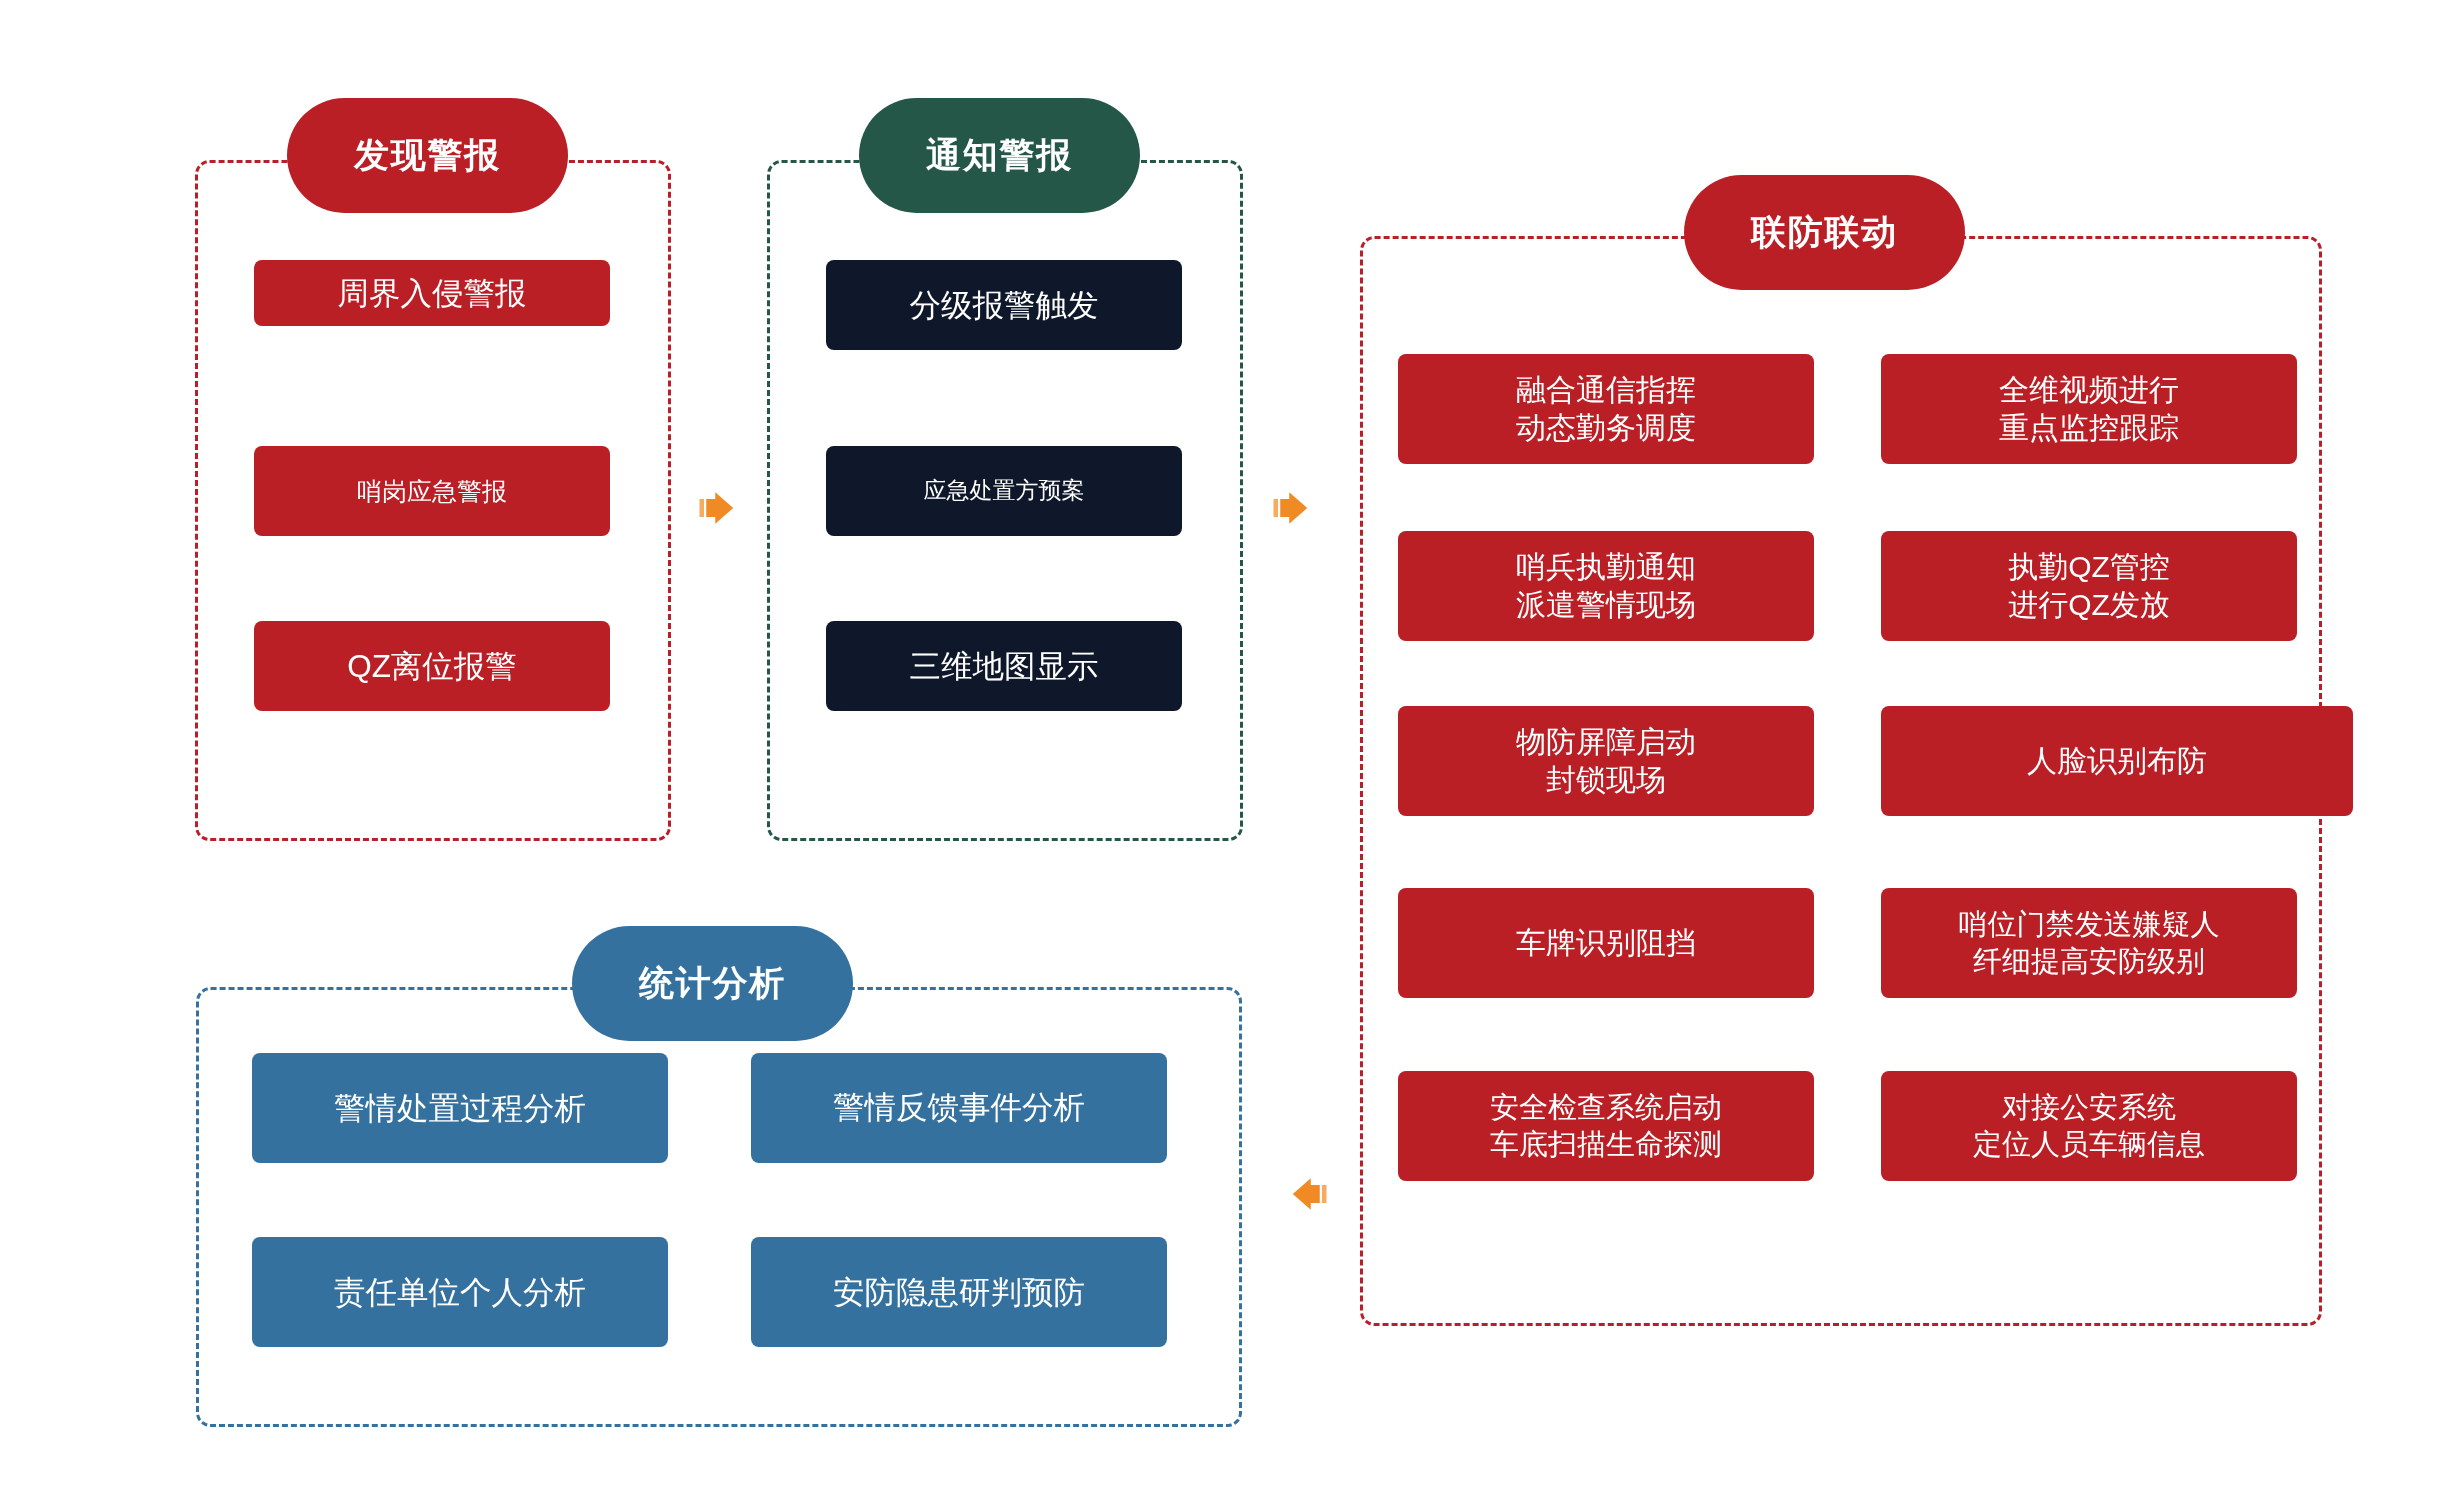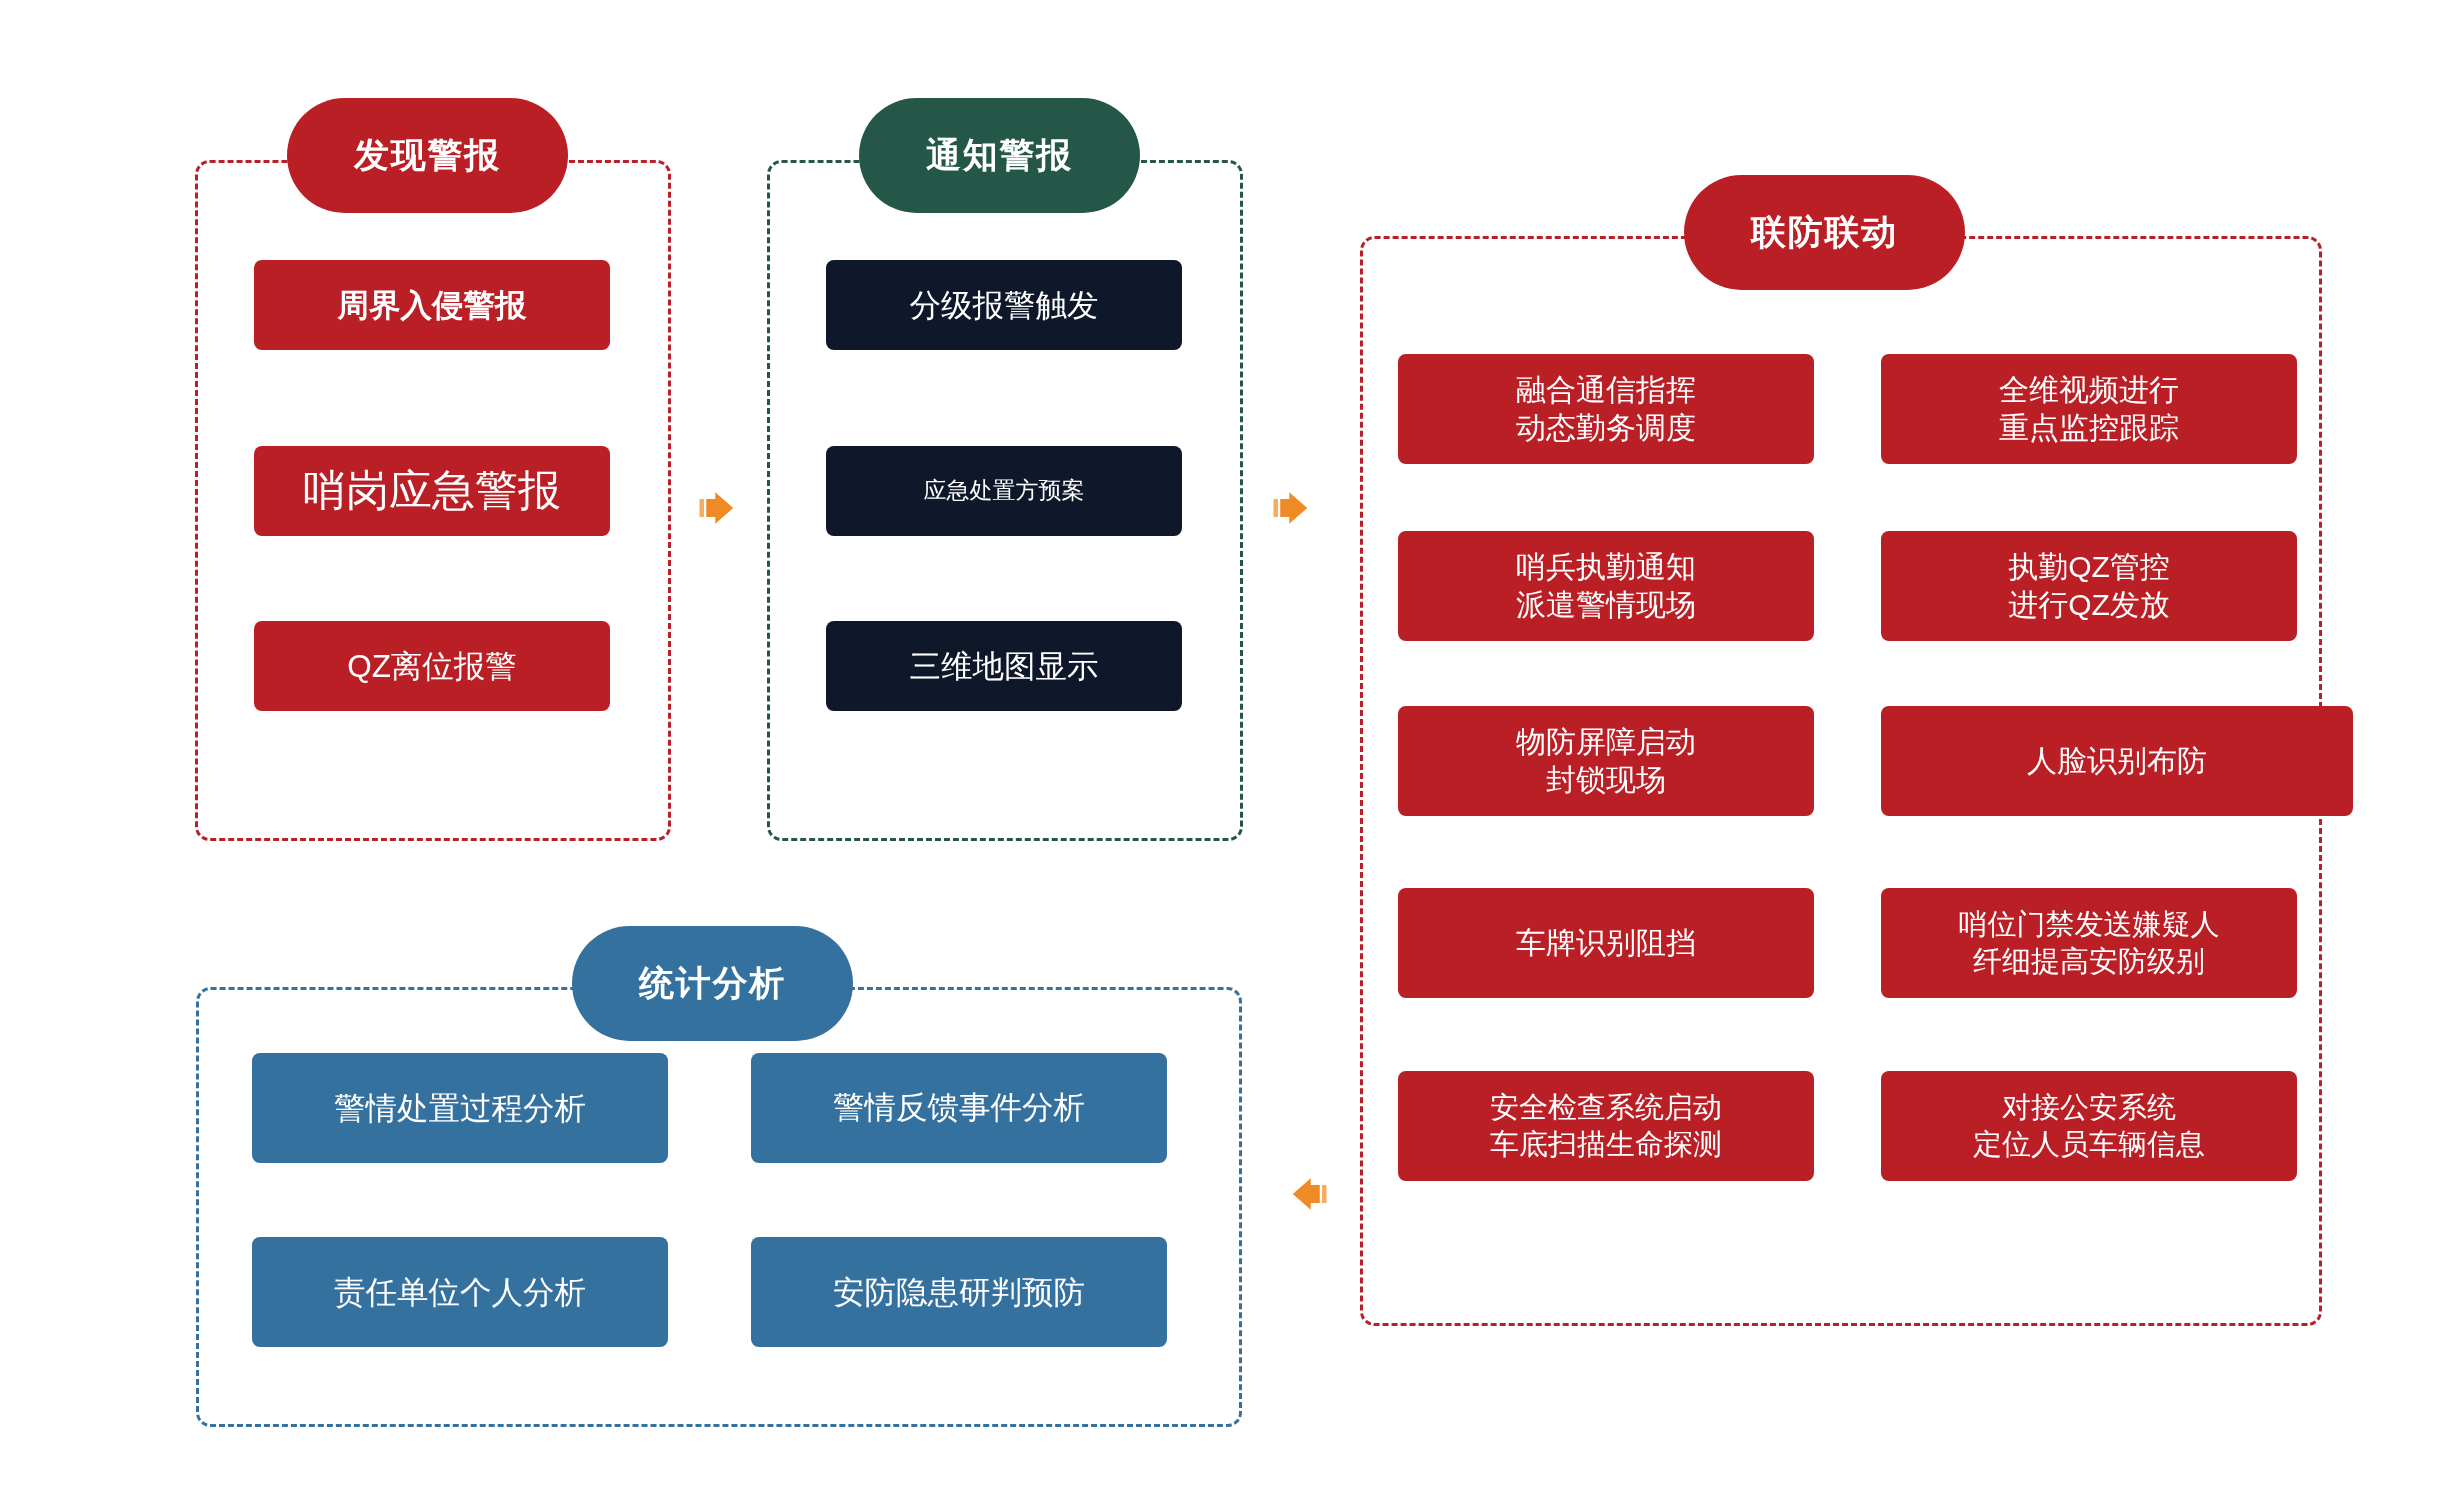--- a/index.html
+++ b/index.html
@@ -62,22 +62,22 @@
 </style>
 </head>
 <body>
 
 <div id="canvas">
 
   <div class="group red" style="left:195px; top:160px; width:476px; height:681px;"></div>
 
   <div class="badge red" style="left:287px; top:98px; width:281px; height:115px; font-size:35px;font-family:Liberation Serif, serif;">发现警报</div>
 
-  <div class="box red" style="left:254px; top:260px; width:356px; height:90px; font-size:31.5px;font-weight:bold;">周界入侵警报</div>
-  <div class="box red" style="left:254px; top:446px; width:356px; height:90px; font-size:43px;">哨岗应急警报</div>
+  <div class="box red" style="left:254px; top:260px; width:356px; height:66px; font-size:31.5px;">周界入侵警报</div>
+  <div class="box red" style="left:254px; top:446px; width:356px; height:90px; font-size:25px;">哨岗应急警报</div>
   <div class="box red" style="left:254px; top:621px; width:356px; height:90px; font-size:31.5px;">QZ离位报警</div>
 
   <div class="arrow" style="left:695px; top:481px; width:54px; height:54px;">
     <svg viewBox="0 0 48 48" width="54" height="54">
       <polygon points="4,16 4,32 8,32 8,16" fill="#F6AB5E"></polygon>
       <polygon points="10,16 10,32 16,32 16,16" fill="#F08A24"></polygon>
       <polygon points="18,10 18,38 34,24" fill="#F08A24"></polygon>
       <polygon points="16,16 16,32 21,32 21,16" fill="#F08A24"></polygon>
     </svg>
   </div>

